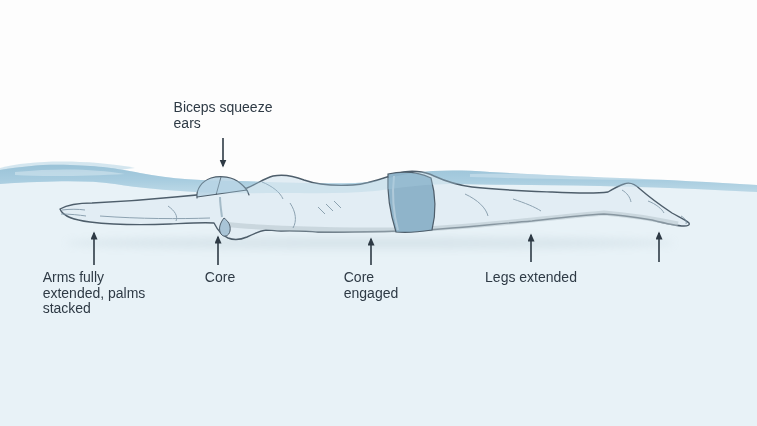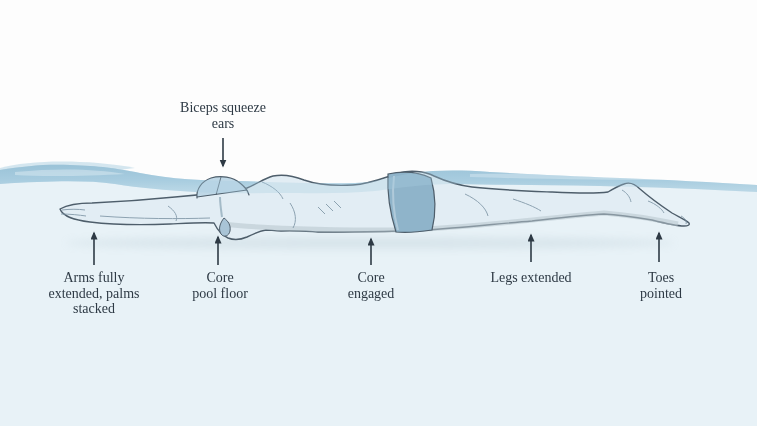--- a/index.html
+++ b/index.html
@@ -4,22 +4,22 @@
 <style>
   html,body{margin:0;padding:0;background:#fff;}
   #canvas{
     position:relative;width:757px;height:426px;overflow:hidden;
     font-family:"Liberation Sans",sans-serif;
     background:var(--bg-above,#fdfdfd);
   }
   #canvas svg{position:absolute;left:0;top:0;}
   .label{
     position:absolute;transform:translateX(-50%);
-    text-align:center;font-size:14px;line-height:15.5px;
-    color:var(--ink,#2e3a45);font-weight:500;white-space:nowrap;font-family:Liberation Serif, serif;
+    text-align:left;font-size:14px;line-height:15.5px;
+    color:var(--ink,#2e3a45);font-weight:500;white-space:nowrap;
   }
 </style>
 </head>
 <body>
 
 <div id="canvas">
 
   <svg width="757" height="426" viewBox="0 0 757 426">
     <defs>
       <linearGradient id="bandGrad" x1="0" y1="164" x2="0" y2="194" gradientUnits="userSpaceOnUse">
@@ -113,30 +113,25 @@
   </div>
 
   <div class="label" style="left:94px;top:270px">
     <div>Arms fully</div>
     <div>extended, palms</div>
     <div>stacked</div>
   </div>
 
   <div class="label" style="left:220px;top:270px">
     <div>Core</div>
-    <div>pool floor</div>
   </div>
 
   <div class="label" style="left:371px;top:270px">
     <div>Core</div>
     <div>engaged</div>
   </div>
 
   <div class="label" style="left:531px;top:270px">
     <div>Legs extended</div>
   </div>
 
-  <div class="label" style="left:661px;top:270px">
-    <div>Toes</div>
-    <div>pointed</div>
-  </div>
 
 </div>
 
 </body></html>

